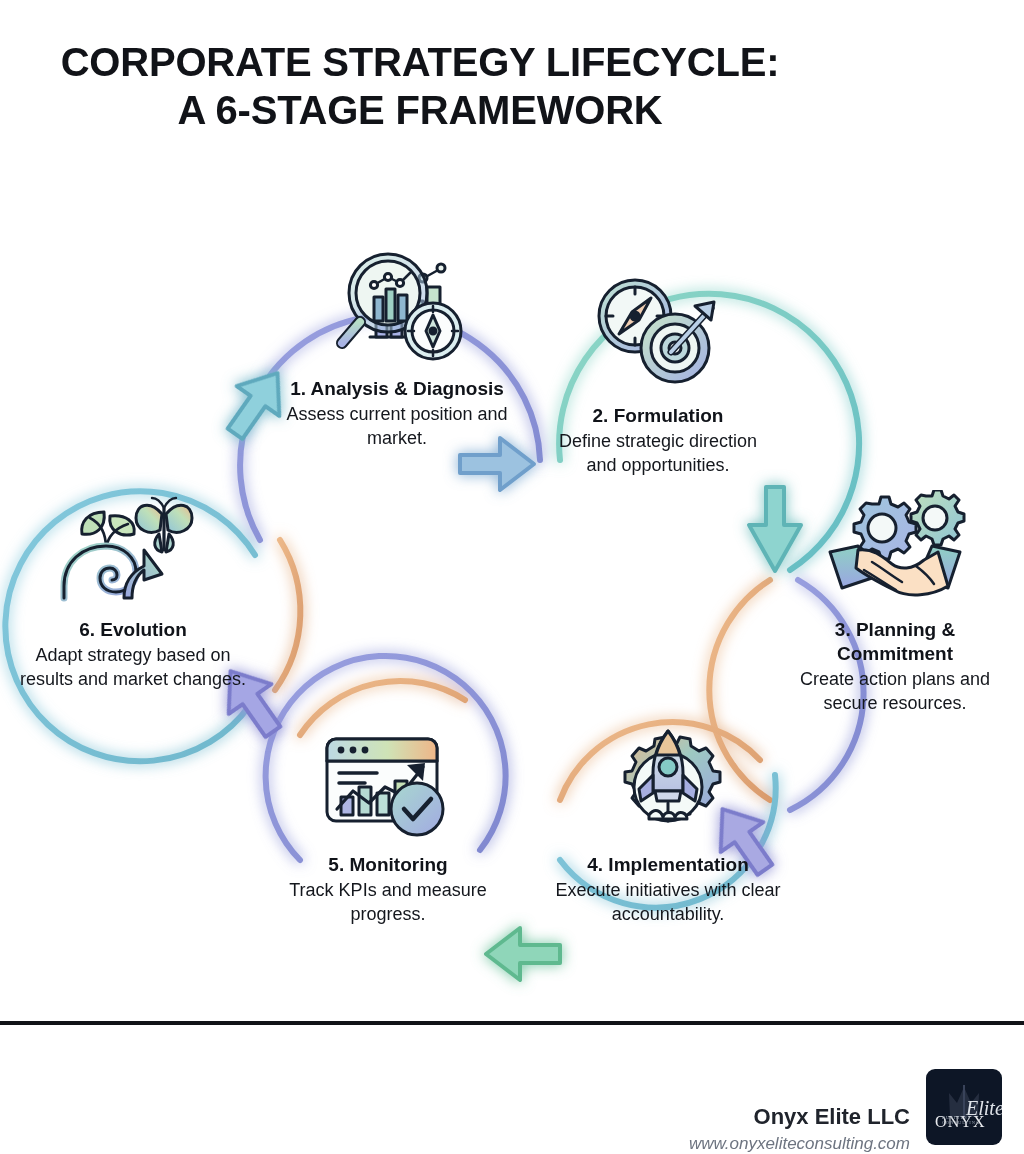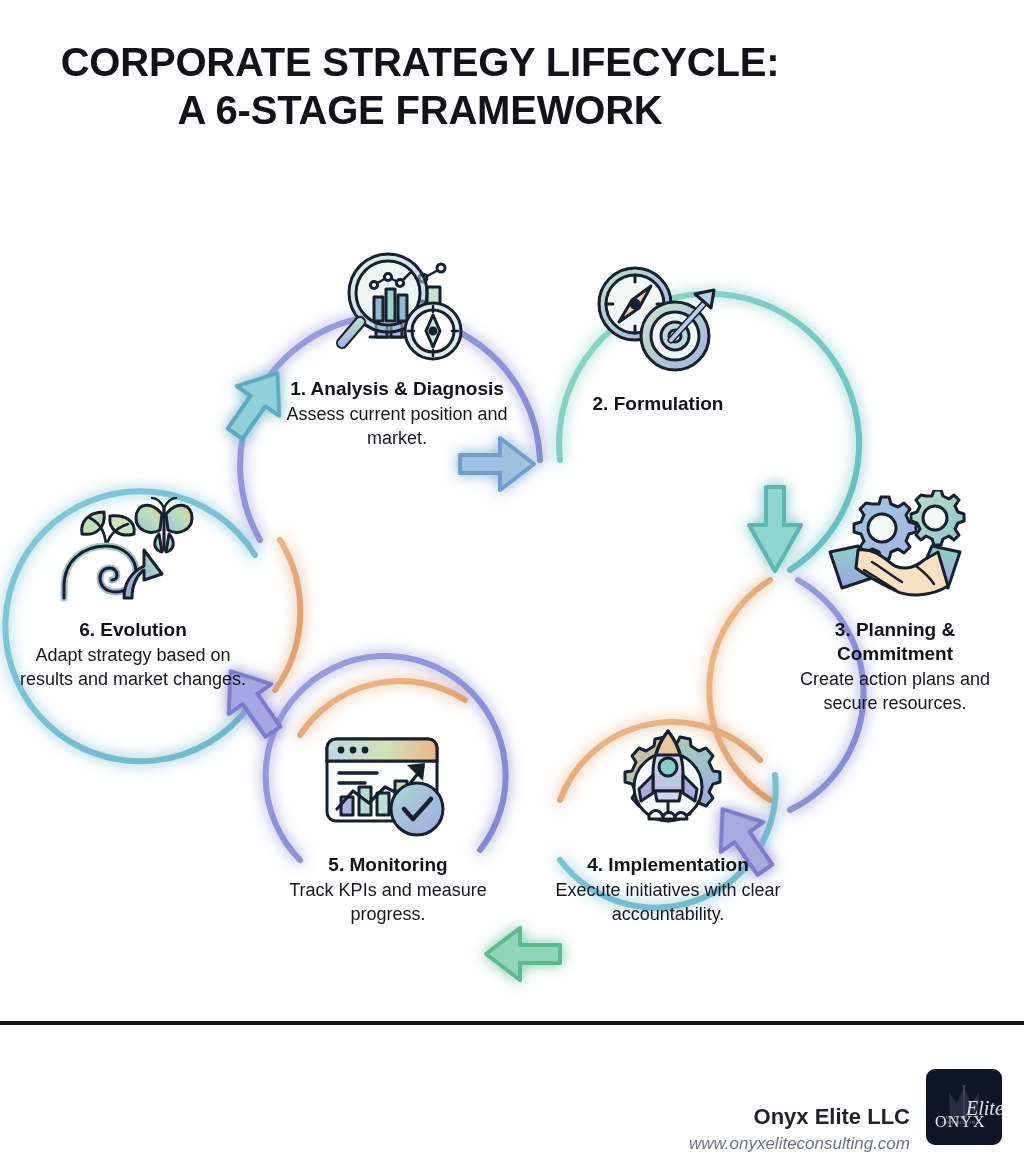--- a/index.html
+++ b/index.html
@@ -34,21 +34,21 @@
     font-size:19px;font-weight:700;line-height:24px;color:#101319;
     margin-top:2px;
   }
   .stage .s-desc{
     font-size:18px;font-weight:400;line-height:24px;color:#14171d;
     margin-top:1px;
   }
 
   
   #stage1{left:284px;top:85px;width:226px;}
-  #stage2{left:545px;top:100px;width:226px;}
+  #stage2{left:545px;top:112px;width:226px;}
   #stage3{left:780px;top:330px;width:230px;}
   #stage4{left:528px;top:565px;width:280px;}
   #stage5{left:258px;top:565px;width:260px;}
   #stage6{left:8px;top:330px;width:250px;}
 
   #stage3 .icon,#stage4 .icon,#stage5 .icon,#stage6 .icon{height:128px;}
   #stage3 .s-title,#stage4 .s-title,#stage5 .s-title,#stage6 .s-title{margin-top:0;}
 
   
   .divider{
@@ -229,20 +229,21 @@
             <circle cx="92" cy="76" r="14" fill="#bcd8dc"></circle>
             <circle cx="92" cy="76" r="6" fill="#f6fbfa"></circle>
 
             <path d="M88,80 L128,36" stroke-width="7" stroke="#16202f"></path>
             <path d="M88,80 L128,36" stroke-width="4" stroke="#b9cfe6"></path>
             <path d="M131,30 L112,34 L128,48 Z" fill="#b9cfe6"></path>
           </g>
         </svg>
       </div>
       <div class="s-title">2. Formulation</div>
+      <div class="s-desc">Define strategic direction and opportunities.</div>
     </div>
 
     <div class="stage" id="stage3">
       <div class="icon">
         <svg width="150" height="118" viewBox="0 0 150 118">
           <defs>
             <linearGradient id="i3a" x1="0" y1="0" x2="1" y2="1">
               <stop offset="0%" stop-color="#9fc6dd"></stop>
                 <stop offset="100%" stop-color="#a8b4e5"></stop>
             </linearGradient>

